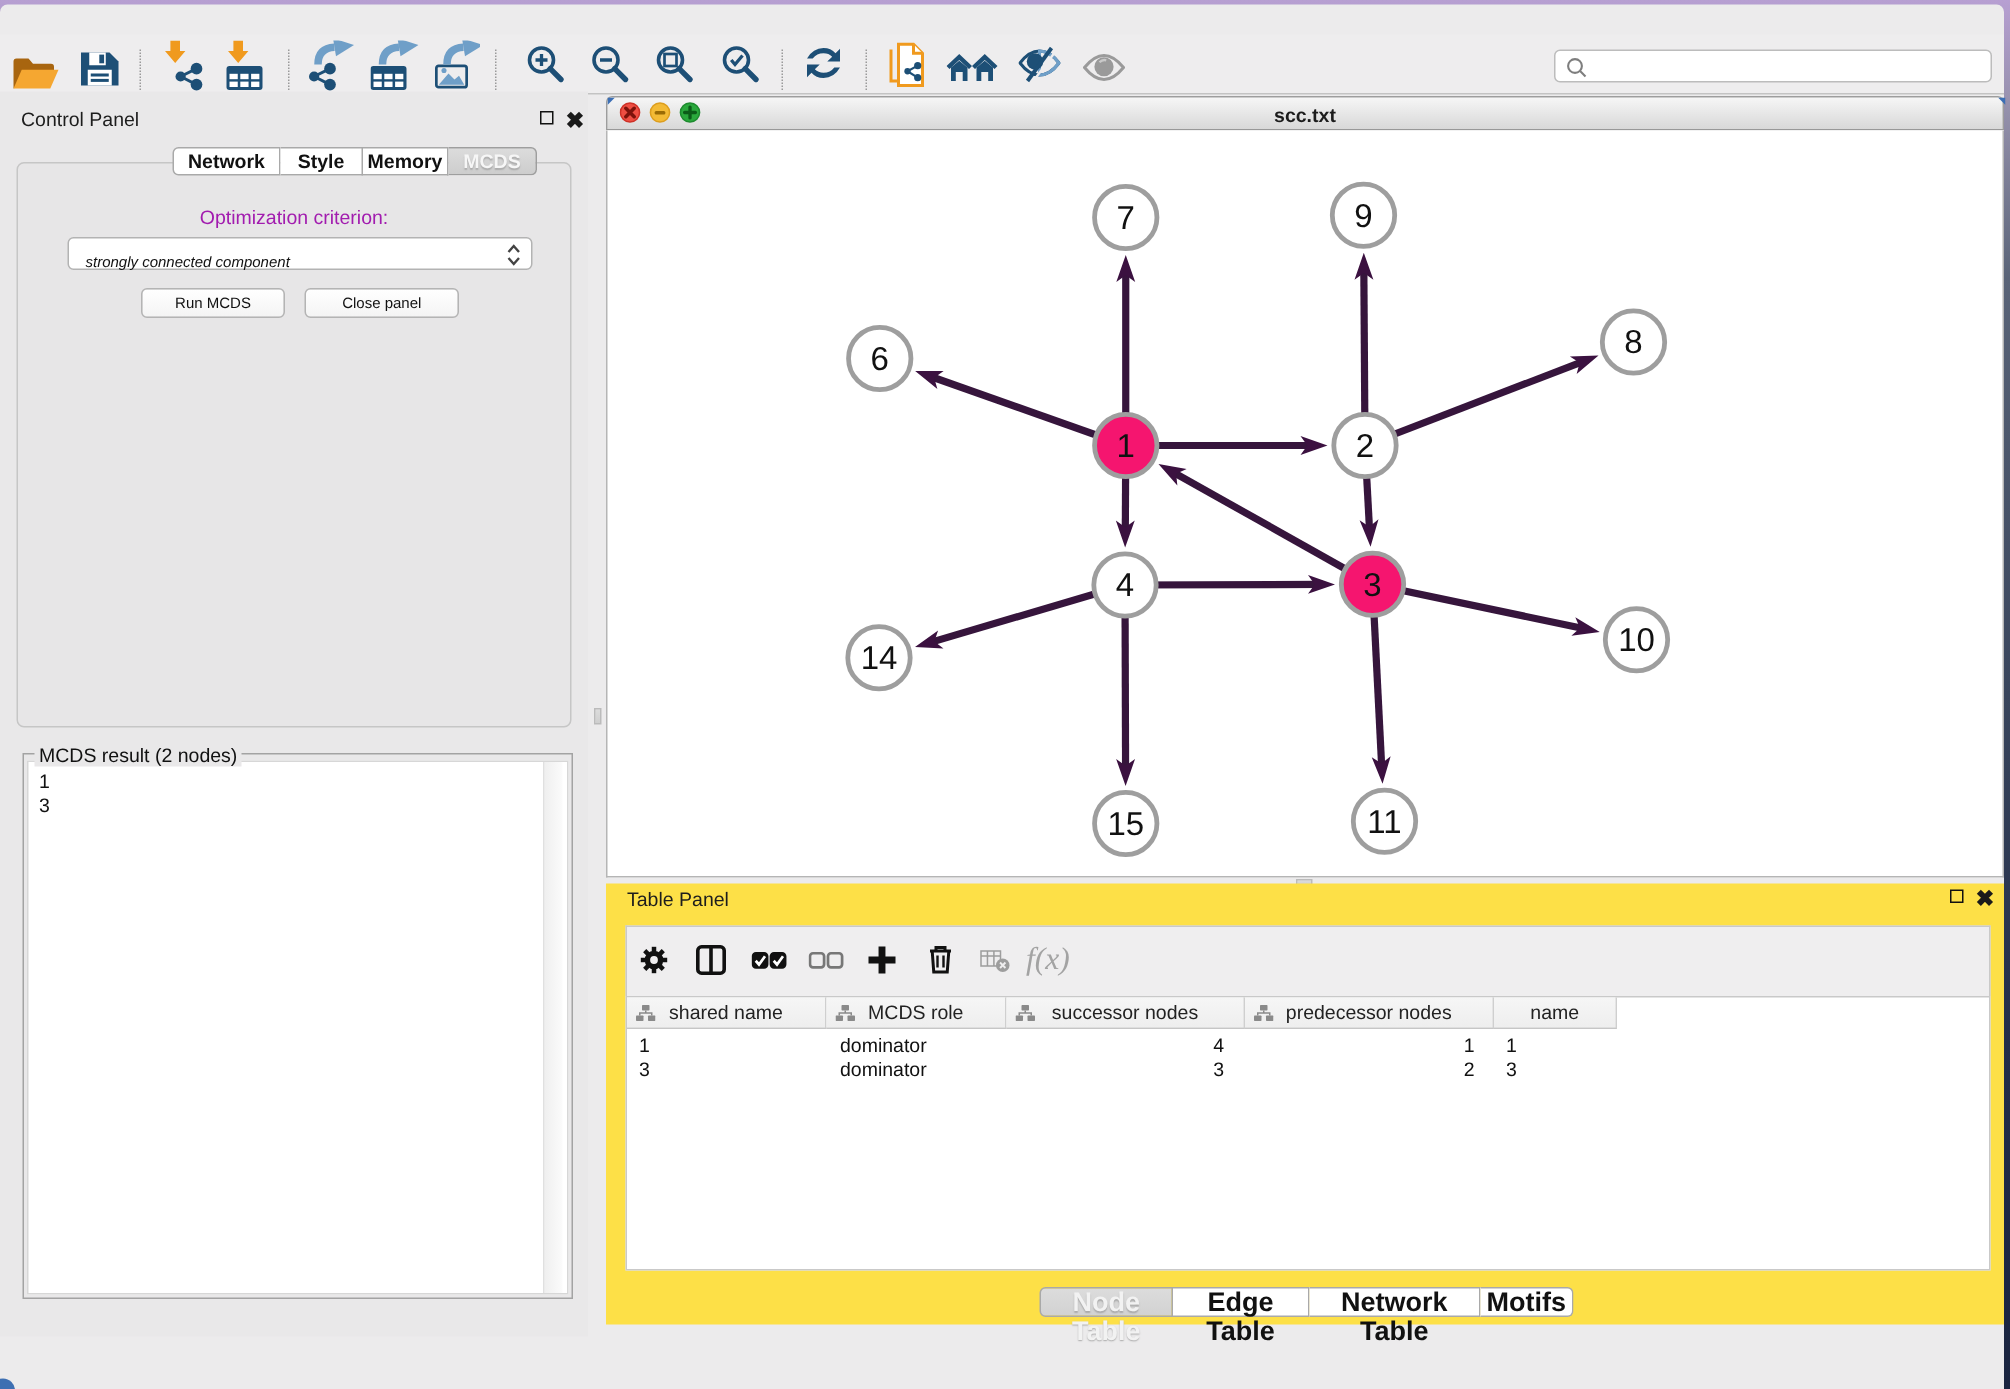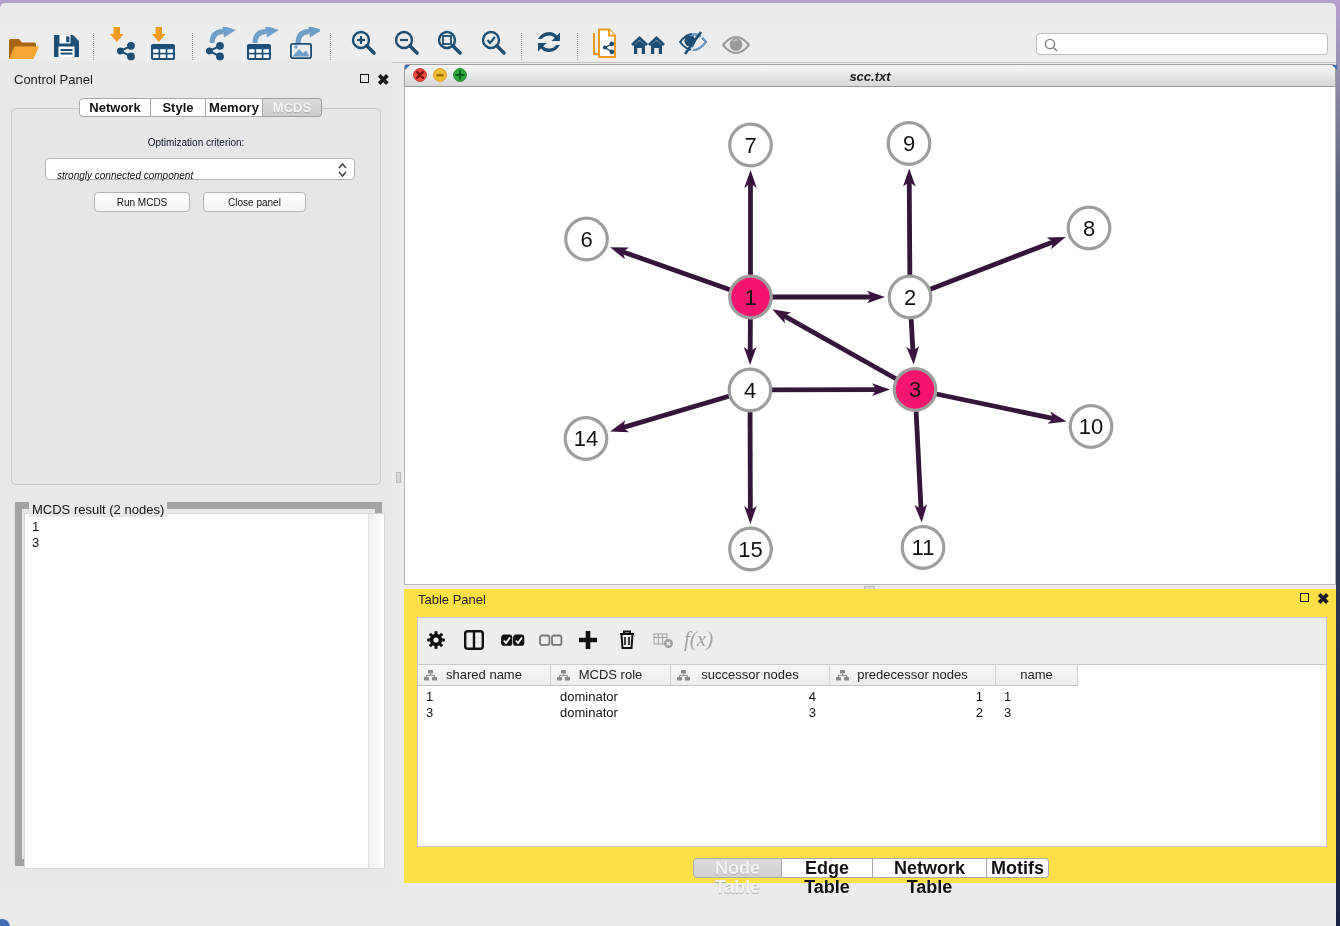--- a/index.html
+++ b/index.html
@@ -13,21 +13,21 @@
 #title { width:100%; text-align:center; top:3px; font-size:13px; color:#9b9b9b; }
 #toolbar { left:0; top:20px; width:1336px; height:40px; background:#eeedee; border-bottom:1px solid #c3c3c3; }
 .tsep { top:10px; height:27px; width:1px; border-left:1px dotted #9a9a9a; }
 #search { left:1036px; top:10px; width:292px; height:22px; background:#fff; border:1px solid #bcbcbc; border-radius:4px; }
 
 #cp { left:0; top:58px; width:392px; height:830px; background:#e9e8e9; }
 #cp-title { left:14px; top:11px; font-size:13px; color:#1d1d1d; }
 .tab { height:19px; font-size:13px; font-weight:bold; color:#111; background:#fff; border:1px solid #a9a9a9; border-left:none; text-align:center; line-height:18px; float:left; }
 #cp-panel { left:11px; top:47px; width:370px; height:377px; border:1px solid #c6c6c6; border-radius:5px; background:#e7e6e7; }
 .btn { background:linear-gradient(#ffffff,#f4f4f4); border:1px solid #b4b4b4; border-radius:4px; font-size:10px; color:#111; text-align:center; }
-#fieldset { left:15px; top:441px; width:367px; height:364px; border:7px solid #a3a3a3; }
+#fieldset { left:15px; top:441px; width:367px; height:364px; border:1px solid #a3a3a3; }
 #fieldarea { left:2px; top:4px; width:361px; height:356px; background:#fff; border:1px solid #d7d7d7; font-size:13px; color:#111; line-height:16px; padding:5px 0 0 7px; }
 #legend { z-index:2; left:7px; top:-7px; background:#e9e8e9; padding:0 3px; font-size:13px; color:#111; }
 
 #frame { left:404px; top:61px; width:932px; height:521px; background:#fff; border-radius:4px 4px 0 0; }
 #ftitle { left:0; top:0; width:932px; height:23px; background:linear-gradient(#f6f6f6,#d8d8d8); border-radius:4px 4px 0 0; border:1px solid #9d9d9d; border-bottom:1px solid #989898; }
 #canvas { left:0; top:23px; width:932px; height:498px; background:#fff; border:1px solid #b5b5b5; border-top:none; }
 
 #tp { left:404px; top:586px; width:932px; height:294px; background:#fde047; }
 #tp-toolbar { left:13px; top:28px; width:910px; height:47px; background:#efeeef; border:1px solid #c9c9c9; border-bottom:none; }
 #tp-table { left:13px; top:75px; width:910px; height:183px; background:#fff; border:1px solid #c9c9c9; }
@@ -190,26 +190,26 @@
           <line x1="10.4" y1="10.4" x2="14" y2="14" stroke="#7e7e7e" stroke-width="1.4"></line>
         </svg>
       </div>
   </div>
   <div id="cp" class="abs">
     <div id="cp-title" class="abs">Control Panel</div>
     <div class="abs" style="left:360px;top:13px;width:9px;height:9px;border:1.5px solid #111;"></div>
     <div class="abs wbtn-sym" style="left:377px;top:10px;font-size:15px;">✖</div>
     <div id="cp-panel" class="abs"></div>
     <div class="abs" style="left:79px;top:37px;">
-      <div class="tab" style="width:72px;border-left:1px solid #a9a9a9;border-radius:4px 0 0 4px;">Network</div>
+      <div class="tab" style="width:72px;border-left:1px solid #a9a9a9;border-radius:4px 0 0 4px;margin-left:36px;">Network</div>
       <div class="tab" style="width:55px;">Style</div>
       <div class="tab" style="width:57px;">Memory</div>
       <div class="tab" style="width:59px;background:linear-gradient(#dcdcdc,#cdcdcd);color:#f6f6f6;border-color:#9e9e9e;border-radius:0 4px 4px 0;text-shadow:0 1px 1px #aaa;">MCDS</div>
     </div>
-    <div class="abs" style="left:0;top:76px;width:392px;text-align:center;font-size:10px;color:#0f172a;">Optimization criterion:</div>
+    <div class="abs" style="left:0;top:76px;width:392px;text-align:center;font-size:13px;color:#a21caf;">Optimization criterion:</div>
     <div class="abs" style="left:45px;top:97px;width:310px;height:22px;background:#fff;border:1px solid #b3b3b3;border-radius:4px;">
       <div class="abs" style="left:11px;top:11px;font-size:10px;color:#111;font-style:italic;">strongly connected component</div>
       <svg class="abs" style="right:6px;top:3px;" width="11" height="16" viewBox="0 0 11 16">
           <path d="M2 6 L5.5 2 L9 6" fill="none" stroke="#444" stroke-width="1.6"></path>
           <path d="M2 10 L5.5 14 L9 10" fill="none" stroke="#444" stroke-width="1.6"></path>
         </svg>
     </div>
     <div class="btn abs" style="left:94px;top:131px;width:96px;height:20px;line-height:19px;">Run MCDS</div>
     <div class="btn abs" style="left:203px;top:131px;width:103px;height:20px;line-height:19px;">Close panel</div>
     <div id="fieldset" class="abs">
@@ -227,21 +227,21 @@
           <path d="M932 5 L932 0 L927 0 Z" fill="#3c6fb5"></path>
         </svg>
       <svg class="abs" style="left:8px;top:3px" width="66" height="15" viewBox="0 0 66 15">
 <circle cx="7" cy="7" r="6.4" fill="#ee4e42" stroke="#ce3127" stroke-width="1"></circle>
 <path d="M4.2 4.2 L9.8 9.8 M9.8 4.2 L4.2 9.8" stroke="#7d120b" stroke-width="2.4" stroke-linecap="round"></path>
 <circle cx="27" cy="7" r="6.4" fill="#f3ba35" stroke="#dd9e1e" stroke-width="1"></circle>
 <rect x="23.4" y="6" width="7.2" height="2.4" rx="1" fill="#9a6b05"></rect>
 <circle cx="47" cy="7" r="6.4" fill="#2aa83c" stroke="#1d8b2e" stroke-width="1"></circle>
 <path d="M47 3.4 L47 10.6 M43.4 7 L50.6 7" stroke="#0b5c18" stroke-width="2.2" stroke-linecap="round"></path>
 </svg>
-      <div class="abs" style="width:100%;text-align:center;top:4px;font-size:13px;color:#1c1c1c;font-weight:bold;font-style:italic;">scc.txt</div>
+      <div class="abs" style="width:100%;text-align:center;top:4px;font-size:13px;color:#1c1c1c;font-weight:bold;">scc.txt</div>
     </div>
     <div id="canvas" class="abs">
       <svg class="abs" style="left:0;top:-1px;" width="930" height="496" viewBox="0 0 930 496" font-family="Liberation Sans, sans-serif">
       <g stroke="#36153c" stroke-width="4.8">
 <line x1="345.5" y1="211.0" x2="345.5" y2="92.0"></line>
 <line x1="345.5" y1="211.0" x2="212.6" y2="164.0"></line>
 <line x1="345.5" y1="211.0" x2="472.0" y2="211.0"></line>
 <line x1="345.5" y1="211.0" x2="345.2" y2="271.0"></line>
 <line x1="505.0" y1="211.0" x2="504.2" y2="90.5"></line>
 <line x1="505.0" y1="211.0" x2="653.2" y2="153.9"></line>

